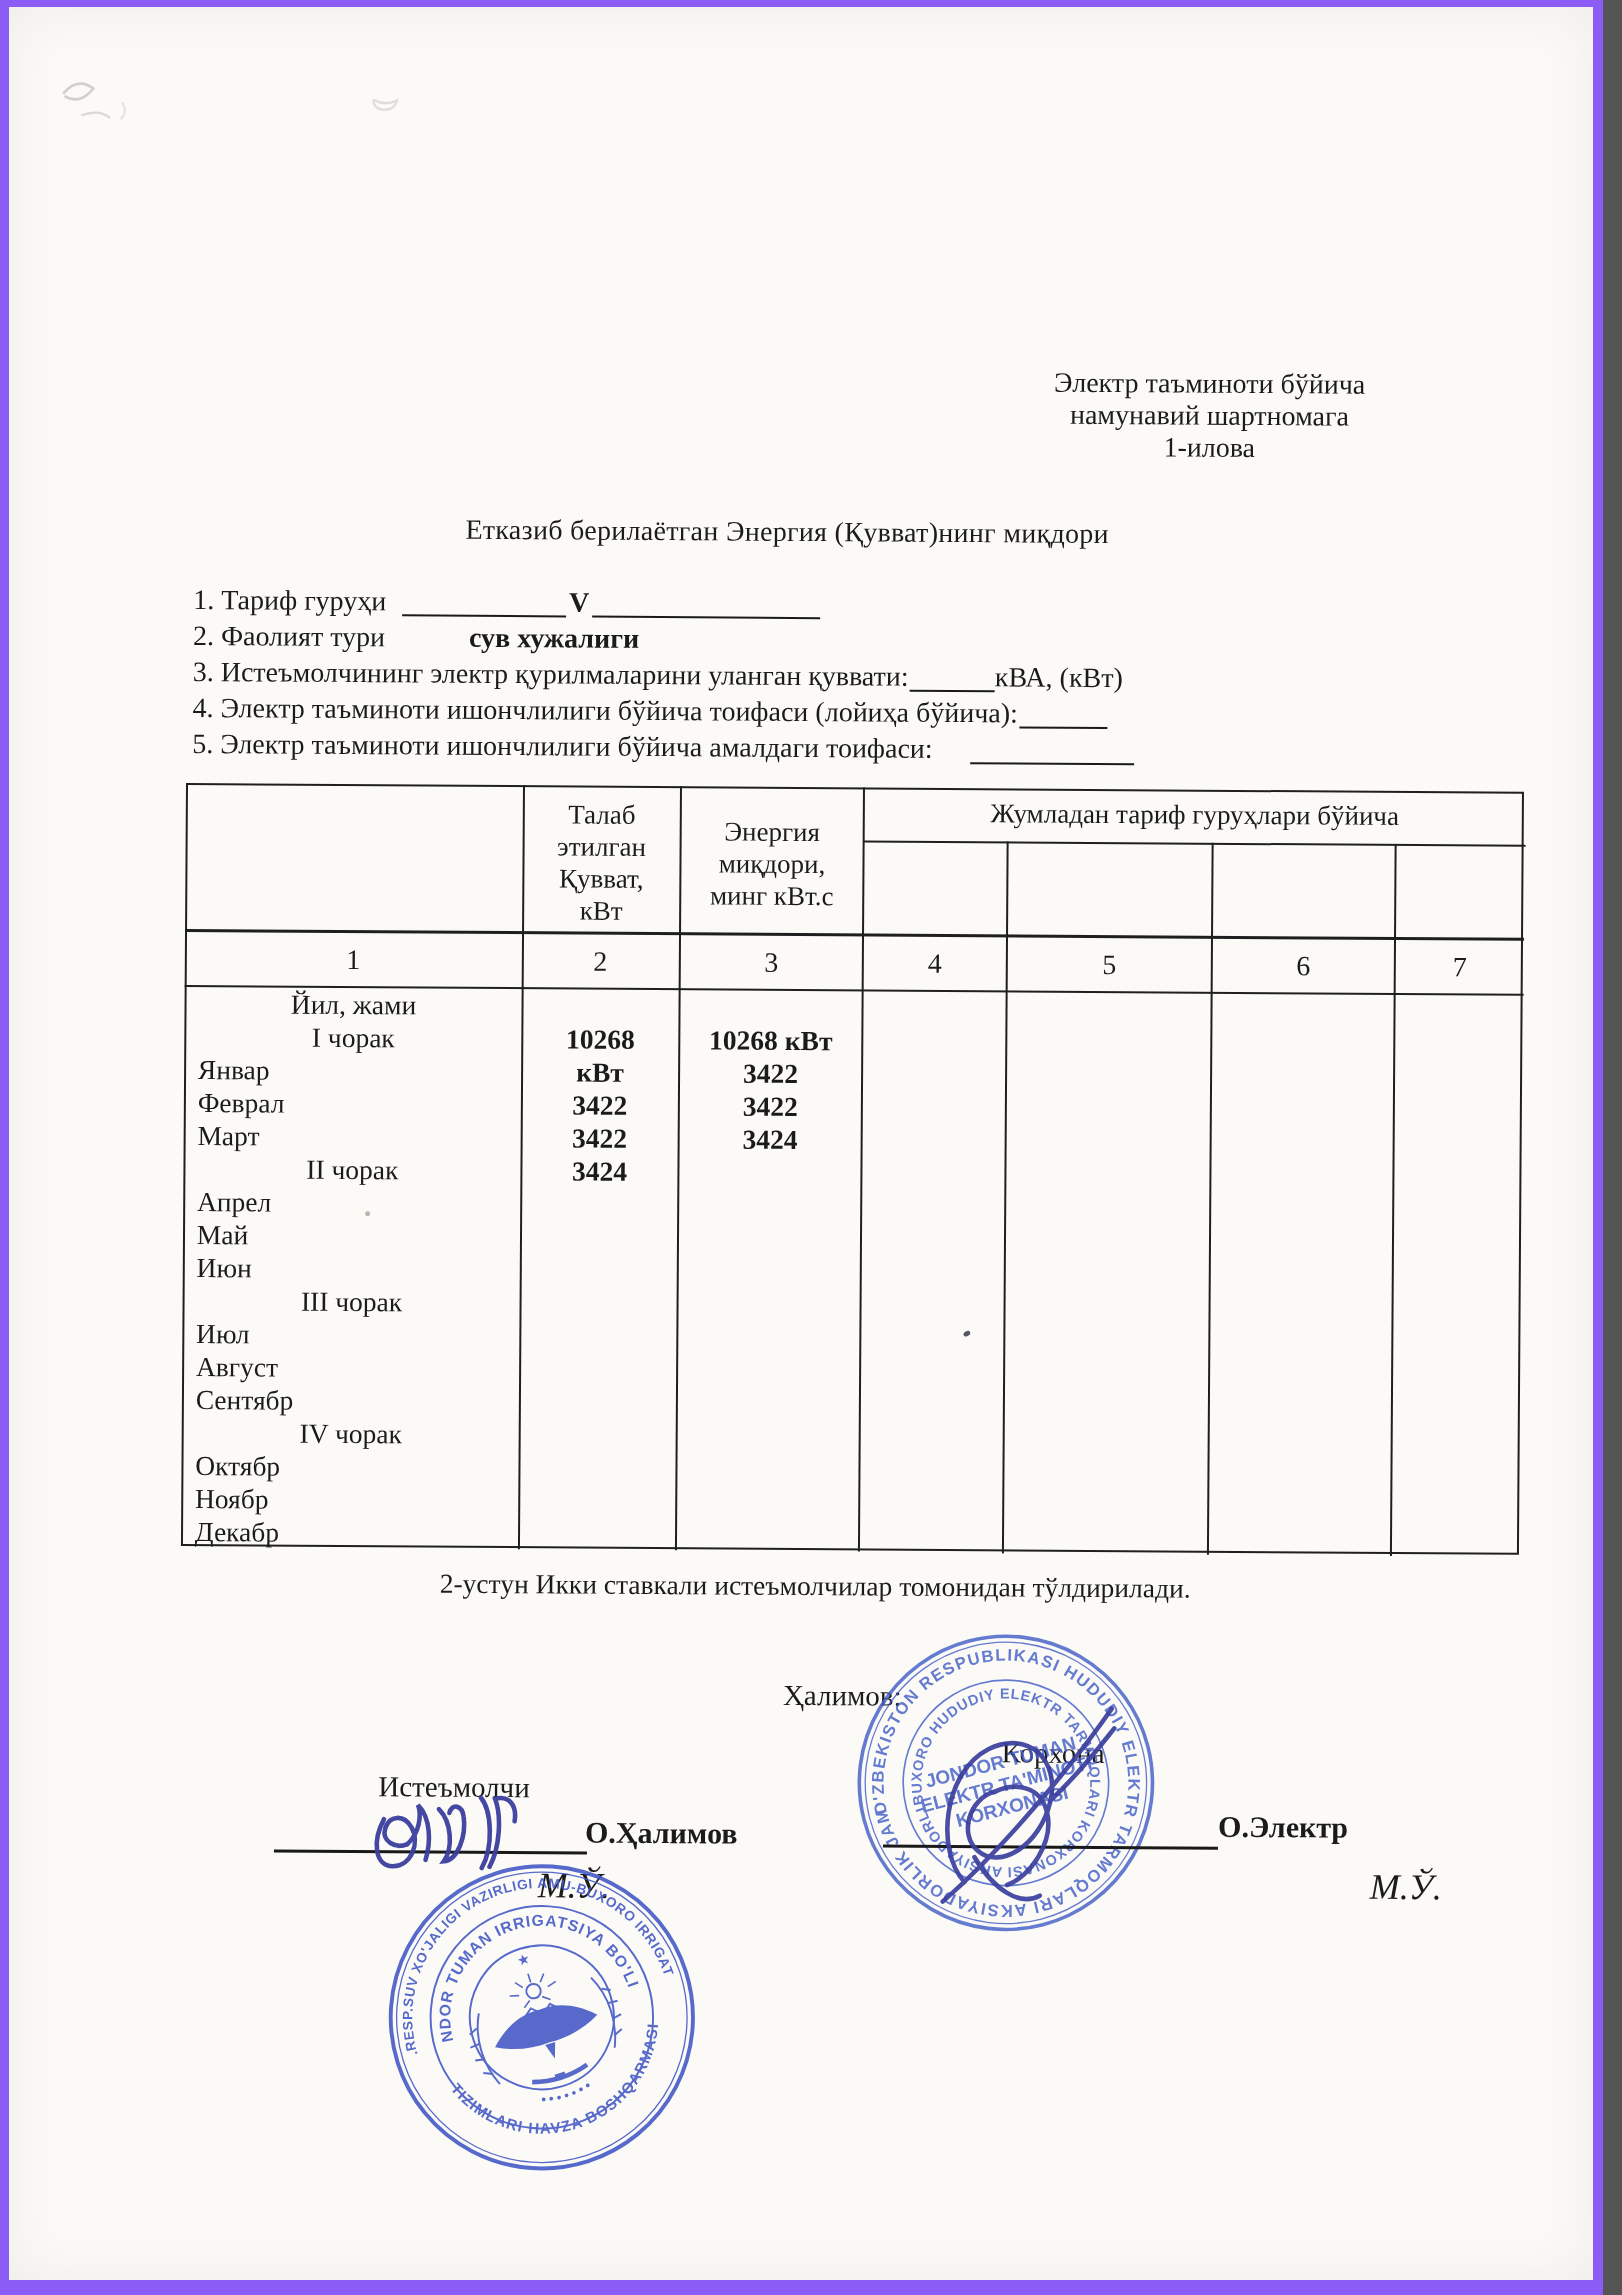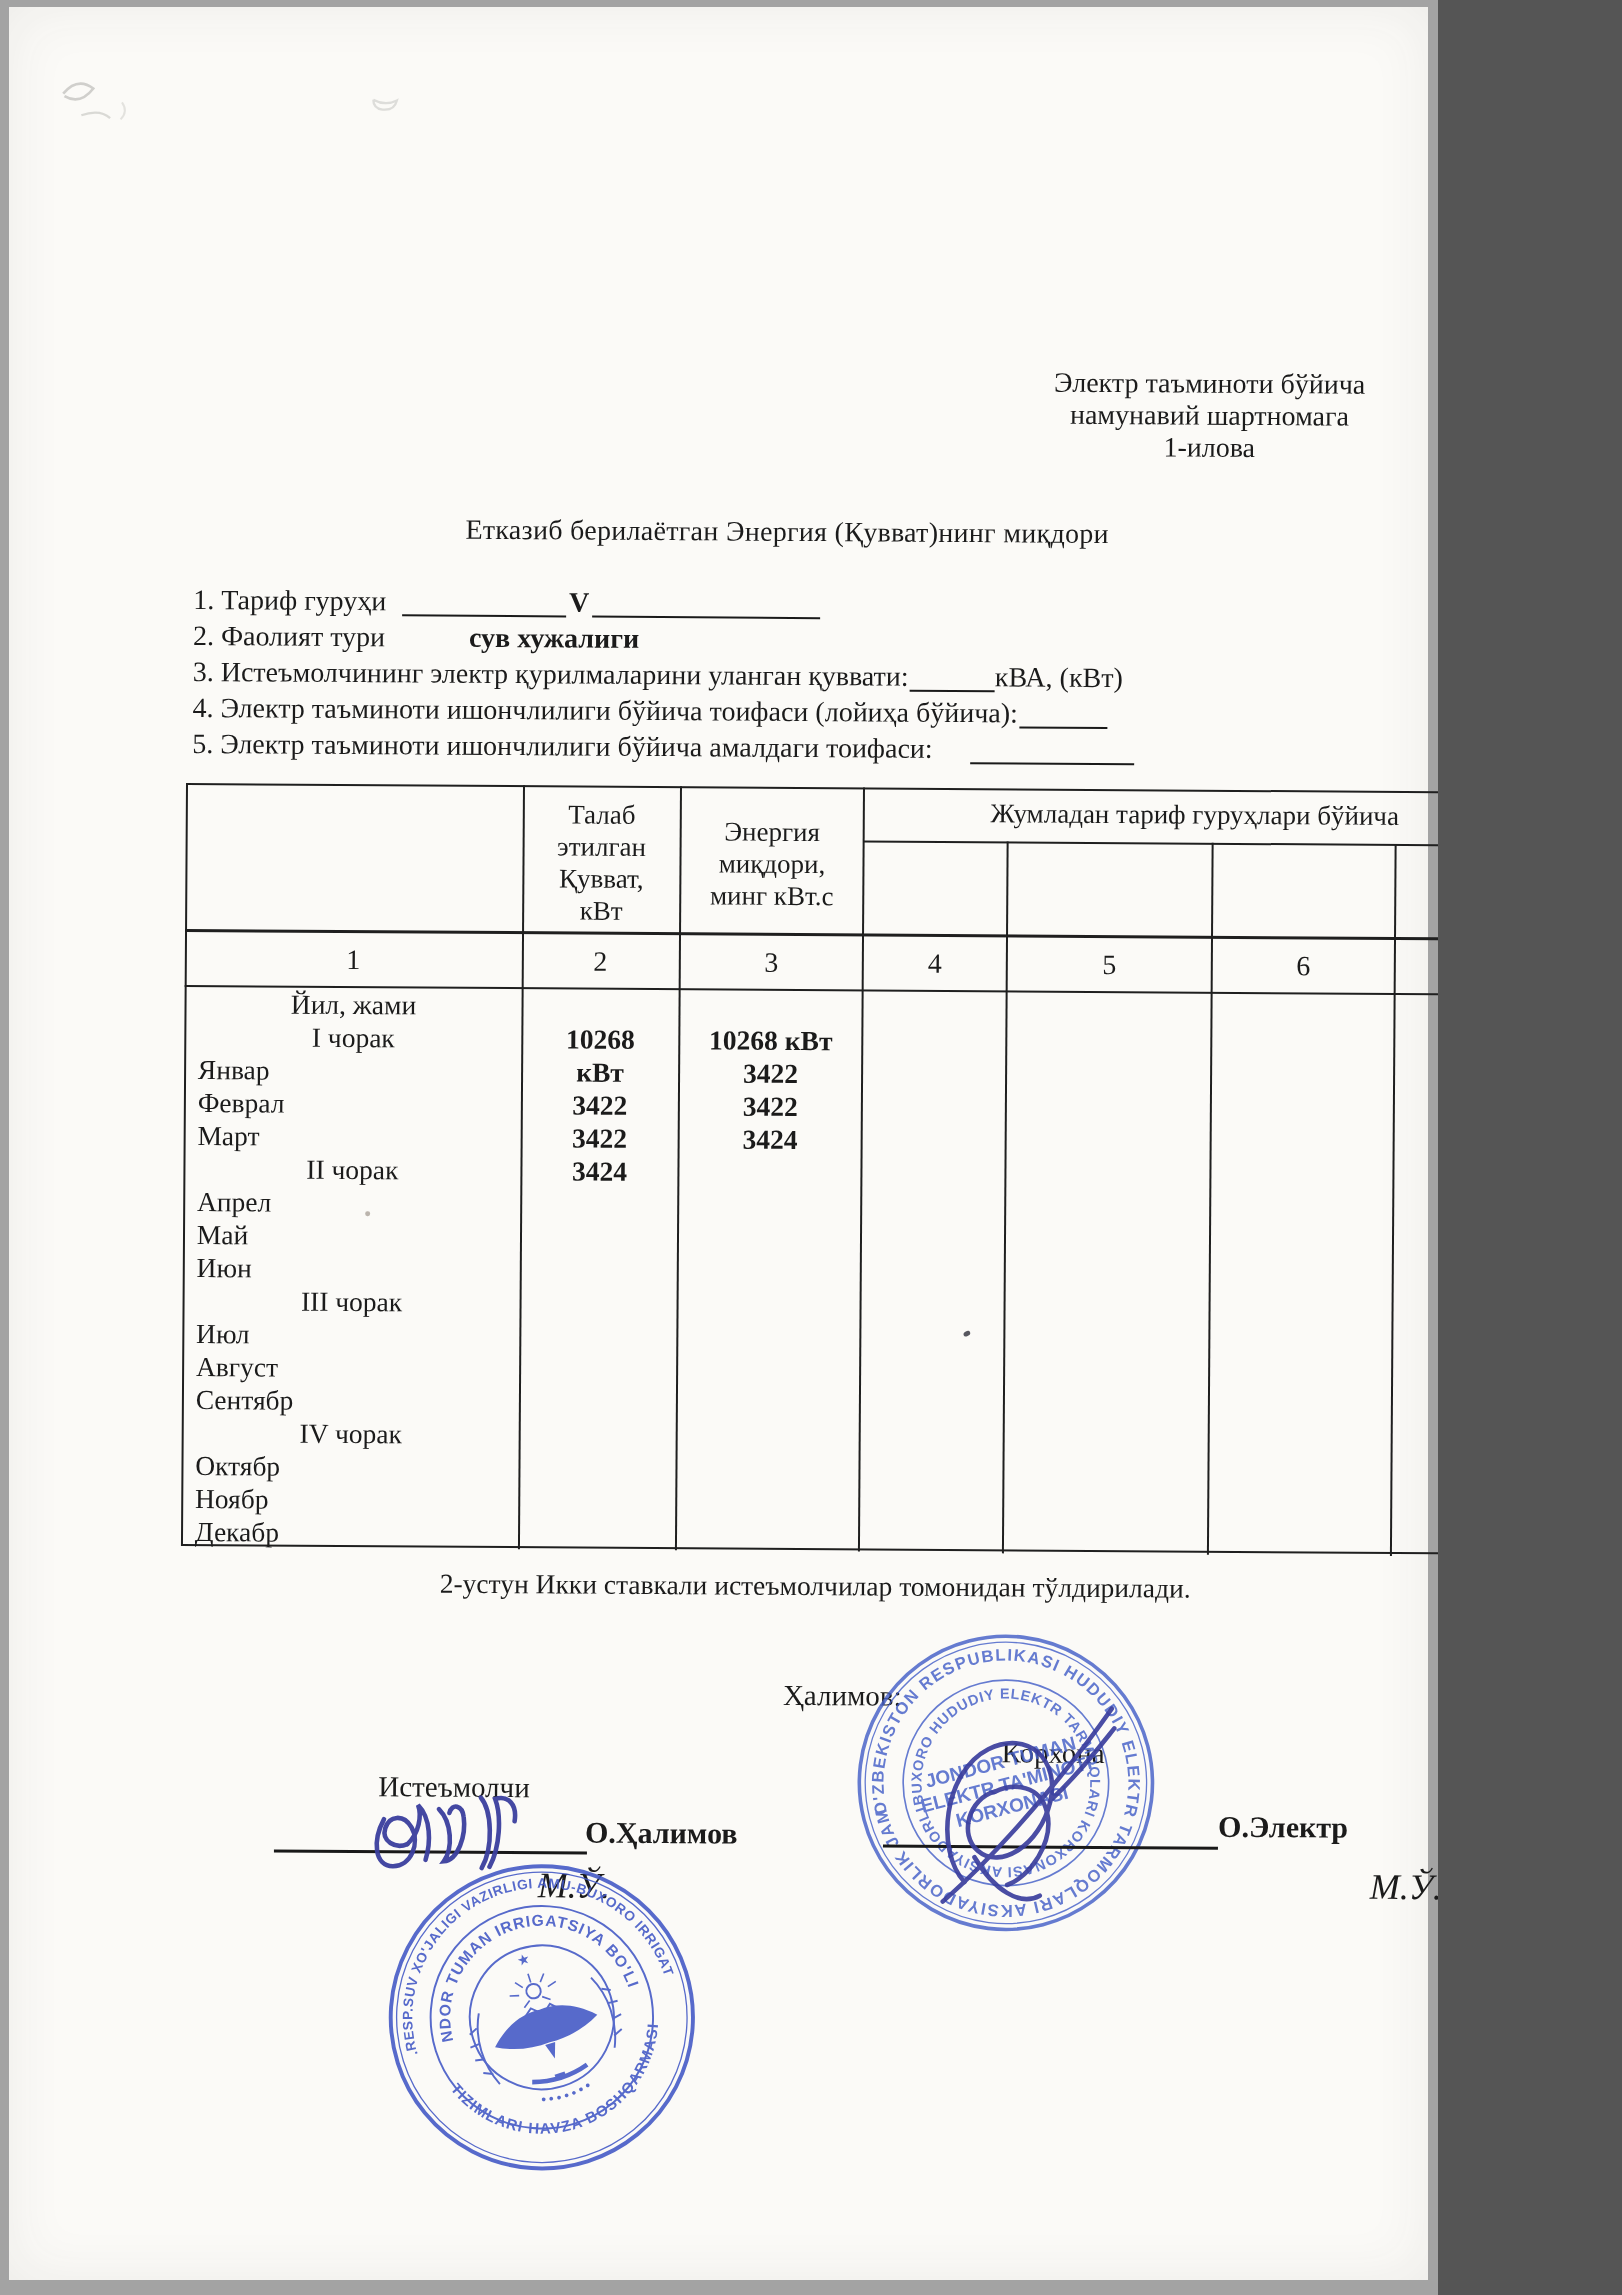--- a/index.html
+++ b/index.html
@@ -1,16 +1,16 @@
 <!DOCTYPE html>
 <html style="font-size:10.5px"><head>
 <meta charset="utf-8">
 <style>
   html,body{margin:0;padding:0;background:#555;}
-  .page{position:relative;width:1438px;height:2295px;background:#a3a3a3;overflow:hidden;
+  .page{position:relative;width:1603px;height:2295px;background:#8b5cf6;overflow:hidden;
         font-family:"Liberation Serif","DejaVu Serif",serif;color:#1b1b1b;}
   .paper{position:absolute;left:8.5px;top:7.2px;right:9.8px;bottom:15px;background:#fbfaf7;
          box-shadow:inset 0 0 59px rgba(60,60,55,.07);}
   .content{position:absolute;inset:0;transform:rotate(.38deg);transform-origin:196px 785px;}
   .abs{position:absolute;}
   .ctr{text-align:center;}
   .corner-note{font-size:28px;line-height:32px;}
   .doc-title{font-size:28px;letter-spacing:0.3px;}
   .li{font-size:28px;white-space:nowrap;}
   .blank{display:inline-block;border-bottom:2.3px solid #1a1a1a;height:6.5px;vertical-align:-5.9px;}

